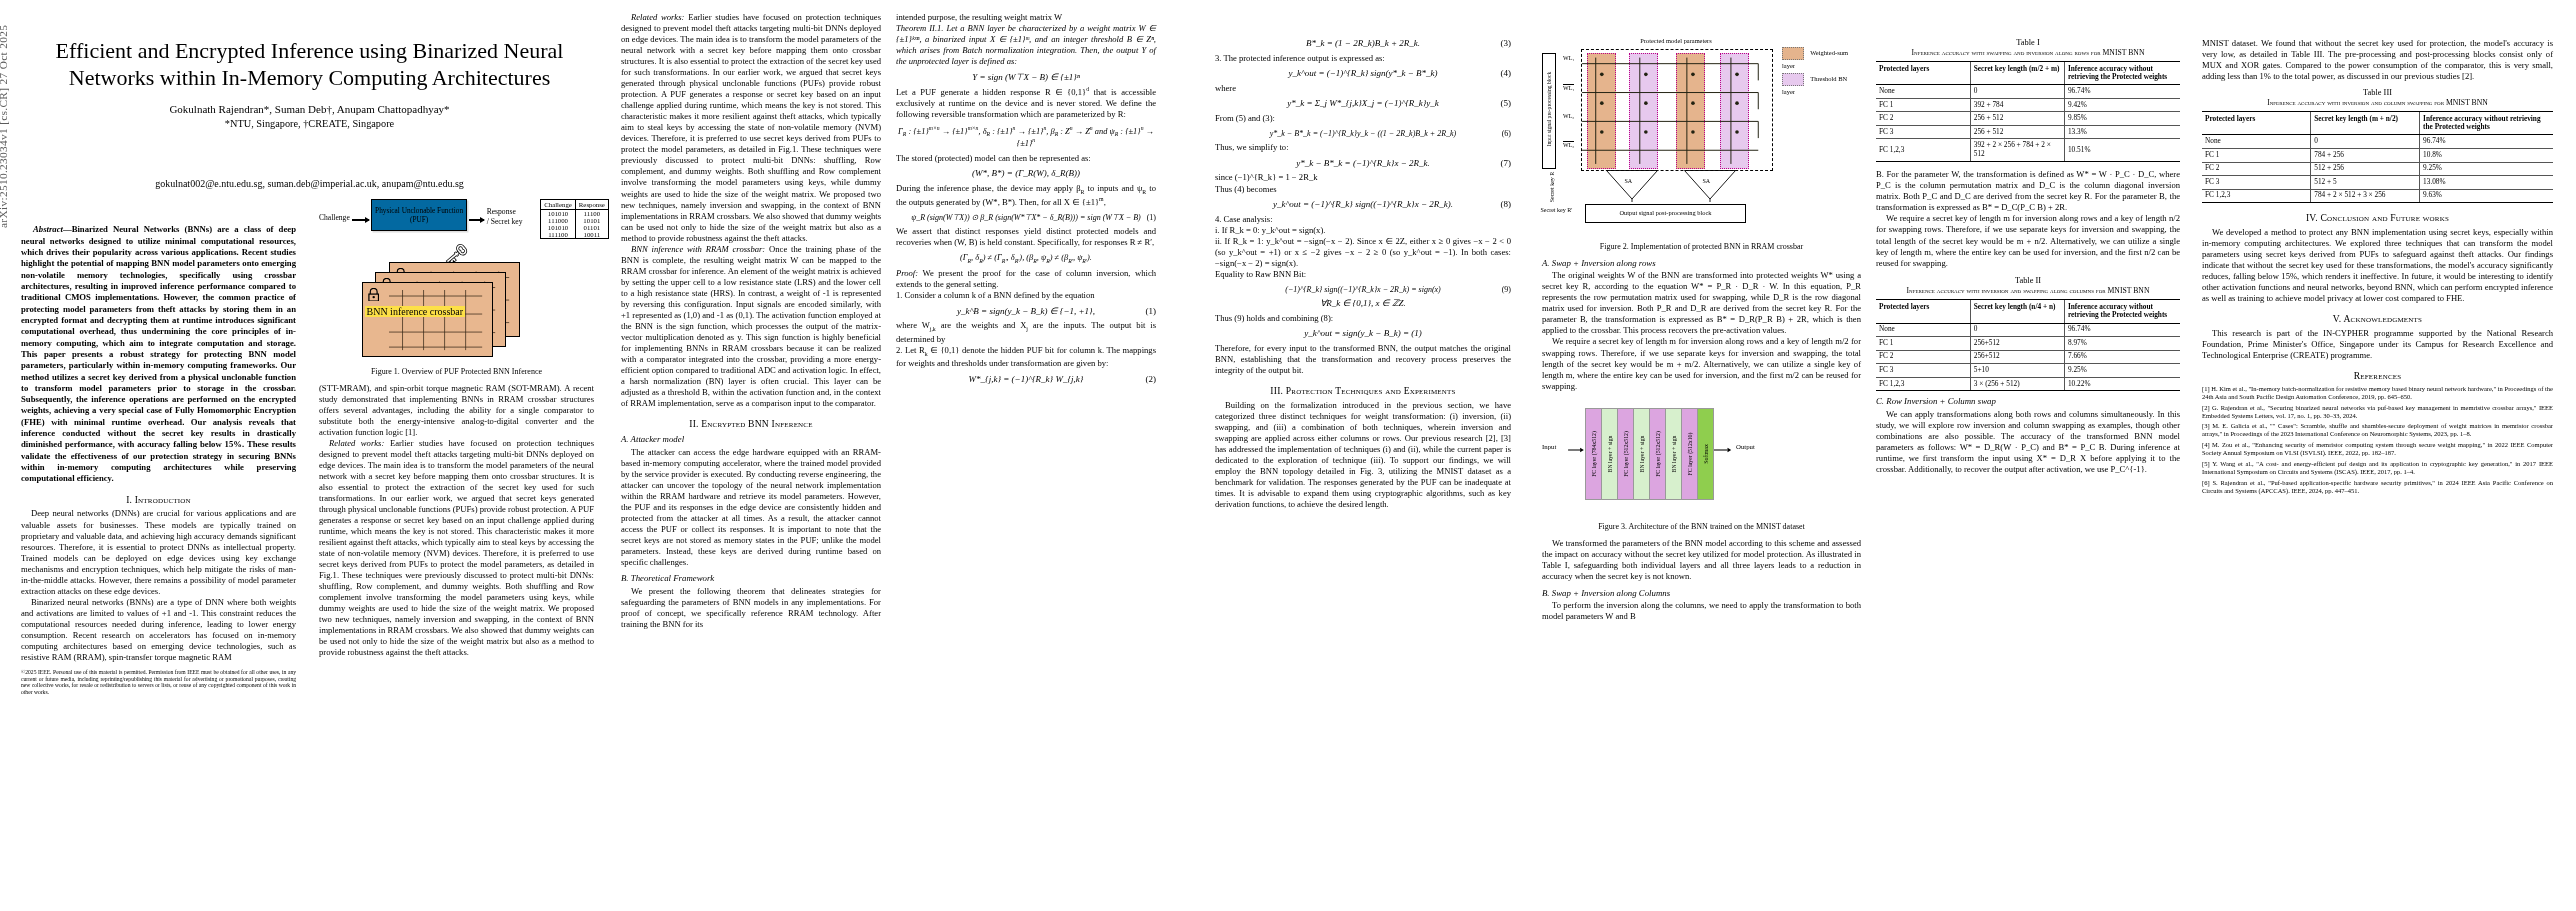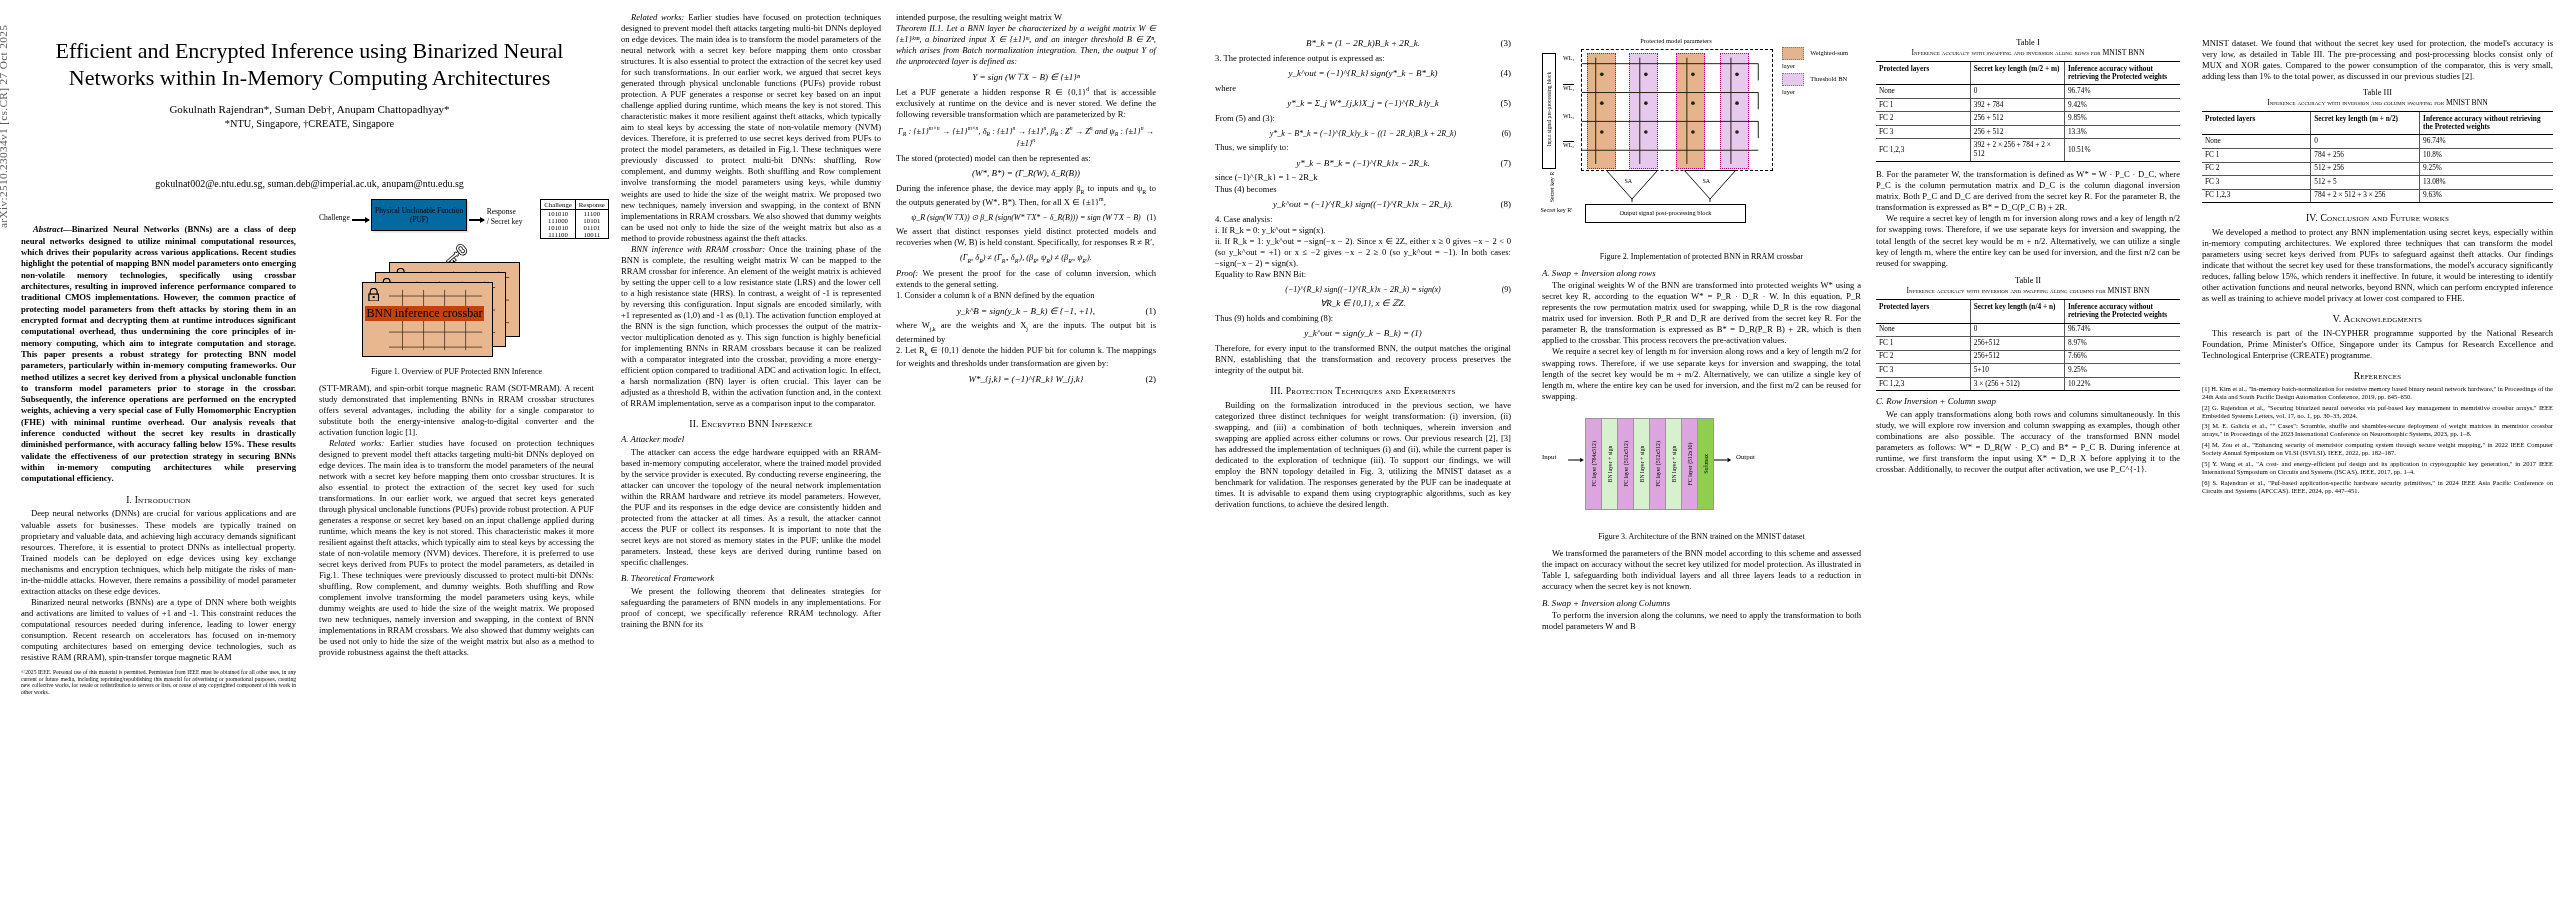--- a/index.html
+++ b/index.html
@@ -56,21 +56,21 @@
   .crtab th{border-bottom:0.9px solid #000;border-right:0.8px solid #000;padding:0.8px 3px;font-weight:400;}
   .crtab th:last-child{border-right:none;}
   .crtab td{padding:0px 3px;text-align:center;border-right:0.8px solid #000;}
   .crtab td:last-child{border-right:none;}
   .keys{text-align:center;font-size:20px;line-height:1;margin:4.6px 0 -4.6px 0;}
   .stack{position:relative;height:100px;margin-top:3px;}
   .card{position:absolute;background:#e8b78f;border:1.2px solid #000;width:129px;height:73px;}
   .card.a{left:70px;top:0;} .card.b{left:56px;top:10px;} .card.c{left:43px;top:20px;}
   .lockg{position:absolute;left:4.6px;top:4.6px;width:11.4px;height:13.7px;}
   .xbar{position:absolute;left:20px;top:3.8px;right:3.8px;bottom:3.8px;}
-  .hl{position:absolute;left:46px;top:44px;background:#c2410c;font-size:12px;padding:0 1.5px;white-space:nowrap;}
+  .hl{position:absolute;left:46px;top:44px;background:#fde047;font-size:10px;padding:0 1.5px;white-space:nowrap;}
 
   
   .fig2{width:100%;position:relative;height:204px;}
   .legbox{width:20px;height:11.4px;border:0.8px dotted #777;display:inline-block;vertical-align:middle;}
   .lg1{background:#e5b48d;} .lg2{background:#e7c9ee;}
   .f2leg{font-size:6.5px;line-height:1.9;}
   .preblk{position:absolute;left:0;top:21px;width:12px;height:114px;border:0.8px solid #000;}
   .preblk span{display:block;transform:rotate(-90deg);white-space:nowrap;font-size:5.6px;
      transform-origin:center;width:114px;position:relative;top:52px;left:-51px;text-align:center;}
   .dashbox{position:absolute;left:39px;top:16.7px;width:190px;height:120px;border:1.1px dashed #000;}
@@ -309,21 +309,21 @@
       <div class="skl" style="left:-1.5px;top:175px;">Secret key R'</div>
 
       <div style="position:absolute;left:240px;top:15px;" class="f2leg">
         <div><span class="legbox lg1"></span>
           <span style="margin-left:4.6px;">Weighted-sum layer</span></div>
         <div><span class="legbox lg2"></span>
           <span style="margin-left:4.6px;">Threshold BN layer</span></div>
       </div>
     </div>
 
-    <div class="cap" style="margin-top:16px;text-align:center;">Figure 2.   Implementation of protected BNN in RRAM crossbar</div>
+    <div class="cap" style="margin-top:6px;text-align:center;">Figure 2.   Implementation of protected BNN in RRAM crossbar</div>
 
     <div class="subsec">A. Swap + Inversion along rows</div>
     <p class="b">The original weights W of the BNN are transformed into protected weights W* using a secret key R, according to the equation W* = P_R · D_R · W. In this equation, P_R represents the row permutation matrix used for swapping, while D_R is the row diagonal matrix used for inversion. Both P_R and D_R are derived from the secret key R. For the parameter B, the transformation is expressed as B* = D_R(P_R B) + 2R, which is then applied to the crossbar. This process recovers the pre-activation values.</p>
     <p class="b">We require a secret key of length m for inversion along rows and a key of length m/2 for swapping rows. Therefore, if we use separate keys for inversion and swapping, the total length of the secret key would be m + m/2. Alternatively, we can utilize a single key of length m, where the entire key can be used for inversion, and the first m/2 can be reused for swapping.</p>
 
     <div class="fig3" style="margin-top:12px;">
       <div class="f3io" style="left:0;">Input</div>
       <svg style="position:absolute;left:26px;top:43px;" width="16.7" height="6" viewBox="0 0 22 8">
         <path d="M0 4 H16" stroke="#000" stroke-width="1.4"></path>
           <path d="M16 1 L21 4 L16 7 Z" fill="#000"></path>

